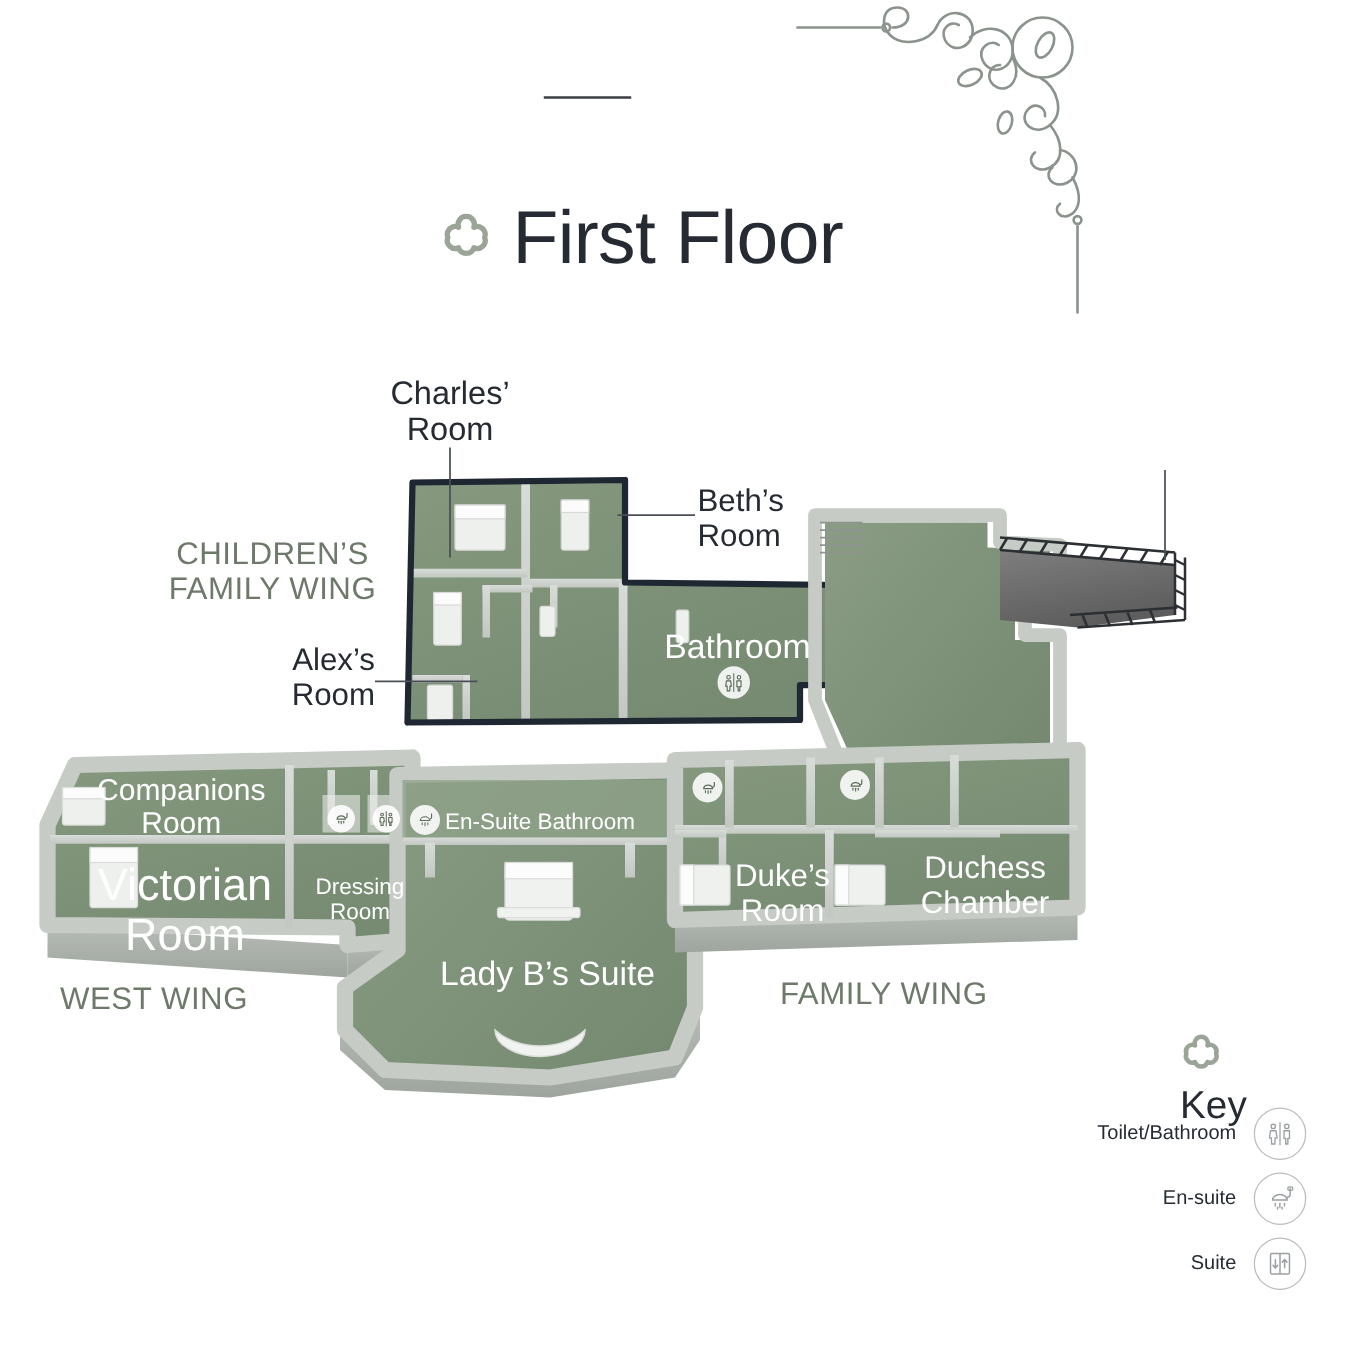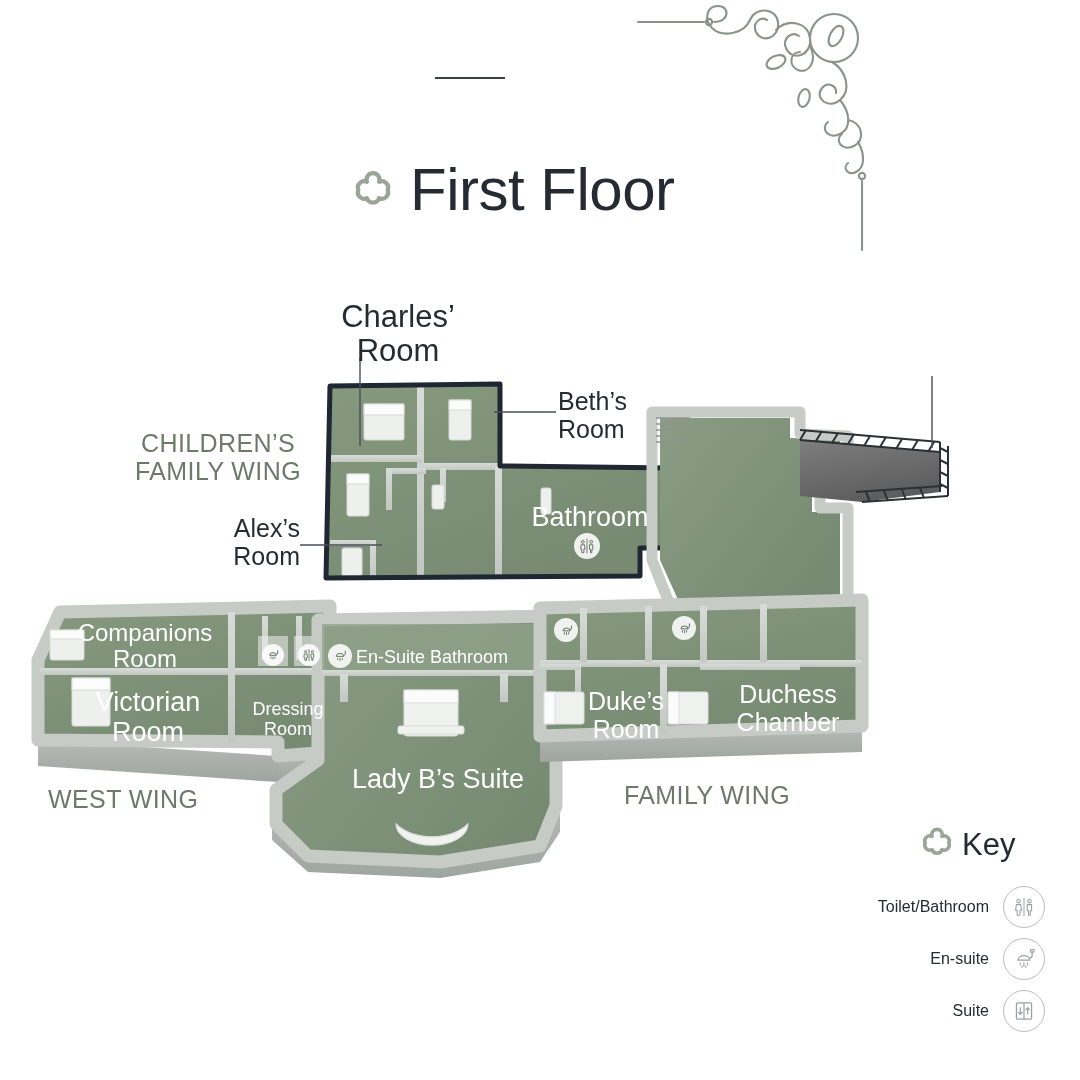--- a/index.html
+++ b/index.html
@@ -45,22 +45,22 @@
 
   
   .room-icon {
     position: absolute; border-radius: 50%;
     background: rgba(255,255,255,0.88);
     display: flex; align-items: center; justify-content: center;
   }
 
   
   .key-head {
-    position: absolute; left: 920px; top: 826px;
-    display: flex; align-items: flex-end; gap: 8px;
+    position: absolute; left: 944px; top: 826px;
+    display: flex; align-items: flex-start; gap: 8px; flex-direction: column;
   }
   .key-title { font-size: 31px; color: #262b33; line-height: 1; }
   .key-row {
     position: absolute; display: flex; align-items: center;
     justify-content: flex-end; gap: 14px; width: 250px; left: 795px;
   }
   .key-label { font-size: 16px; color: #262b33; }
   .key-circle {
     width: 42px; height: 42px; border-radius: 50%;
     border: 1.3px solid #b9bcbd; flex: 0 0 42px;
@@ -287,21 +287,21 @@
     </g>
 
     <g stroke="#4a4f57" stroke-width="1.4" fill="none">
       <line x1="360" y1="358" x2="360" y2="446"></line>
       <line x1="494" y1="412" x2="556" y2="412"></line>
       <line x1="300" y1="545" x2="382" y2="545"></line>
       <line x1="932" y1="376" x2="932" y2="448"></line>
     </g>
   </svg>
 
-  <div class="lbl lbl-dark ctr" style="left:360px; top:300px; font-size:31px;margin-left:38px;">Charles’
+  <div class="lbl lbl-dark ctr" style="left:360px; top:300px; font-size:26px;">Charles’
 Room</div>
 
   <div class="lbl lbl-dark" style="left:558px; top:388px; font-size:25px;">Beth’s
 Room</div>
 
   <div class="lbl lbl-dark rgt" style="left:300px; top:503px; font-size:25px; text-align:right;margin-top:12px;">Alex’s
 Room</div>
 
 
   <div class="lbl lbl-wing ctr" style="left:218px; top:430px; font-size:25px; text-align:center;">CHILDREN’S
@@ -318,21 +318,21 @@
       <circle cx="7" cy="7" r="1.7" fill="none" stroke="#5d6b5a" stroke-width="1.1"></circle>
       <path d="M5 10.5 h4 l0.7 5 h-1.3 l-0.2 4.5 h-2.4 l-0.2 -4.5 h-1.3 z" fill="none" stroke="#5d6b5a" stroke-width="1.1"></path>
       <circle cx="17" cy="7" r="1.7" fill="none" stroke="#5d6b5a" stroke-width="1.1"></circle>
       <path d="M15 10.5 h4 v5.5 h-1.2 v4 h-1.6 v-4 h-1.2 z" fill="none" stroke="#5d6b5a" stroke-width="1.1"></path>
     </svg>
   </div>
 
   <div class="lbl lbl-white ctr" style="left:145px; top:620px; font-size:24px; text-align:center;">Companions
 Room</div>
 
-  <div class="lbl lbl-white ctr" style="left:148px; top:688px; font-size:27px; text-align:center;">Victorian
+  <div class="lbl lbl-white ctr" style="left:148px; top:688px; font-size:36px; text-align:center;">Victorian
 Room</div>
 
   <div class="lbl lbl-white ctr" style="left:288px; top:700px; font-size:18px; text-align:center;">Dressing
 Room</div>
 
   <div class="lbl lbl-white" style="left:356px; top:648px; font-size:18px;">En-Suite Bathroom</div>
   <div class="room-icon" style="left:328px; top:644px; width:24px; height:24px;">
     <svg width="18" height="18" viewBox="0 0 24 24">
       <path d="M19 5 v4 a2 2 0 0 1 -2 2" fill="none" stroke="#5d6b5a" stroke-width="1.2"></path>
       <path d="M7 12.5 a5 4 0 0 1 10 0 z" fill="none" stroke="#5d6b5a" stroke-width="1.2"></path>

